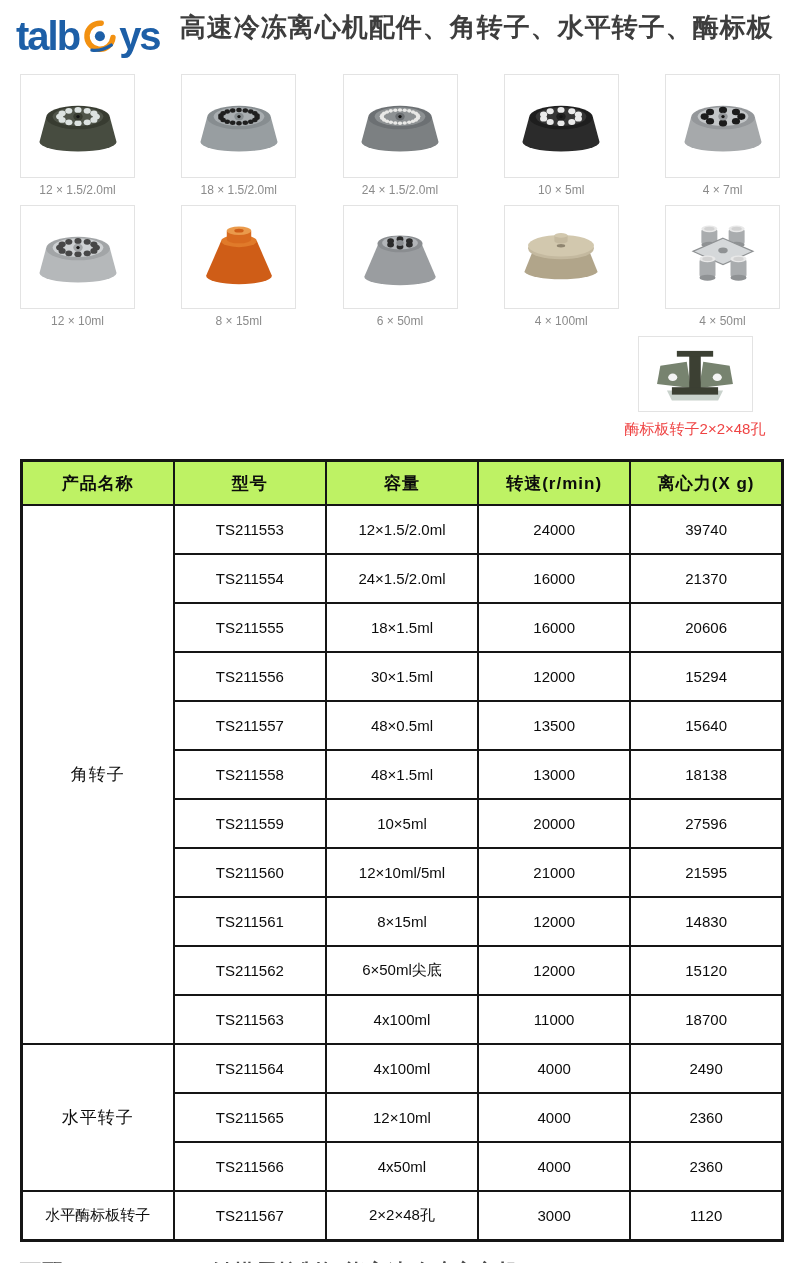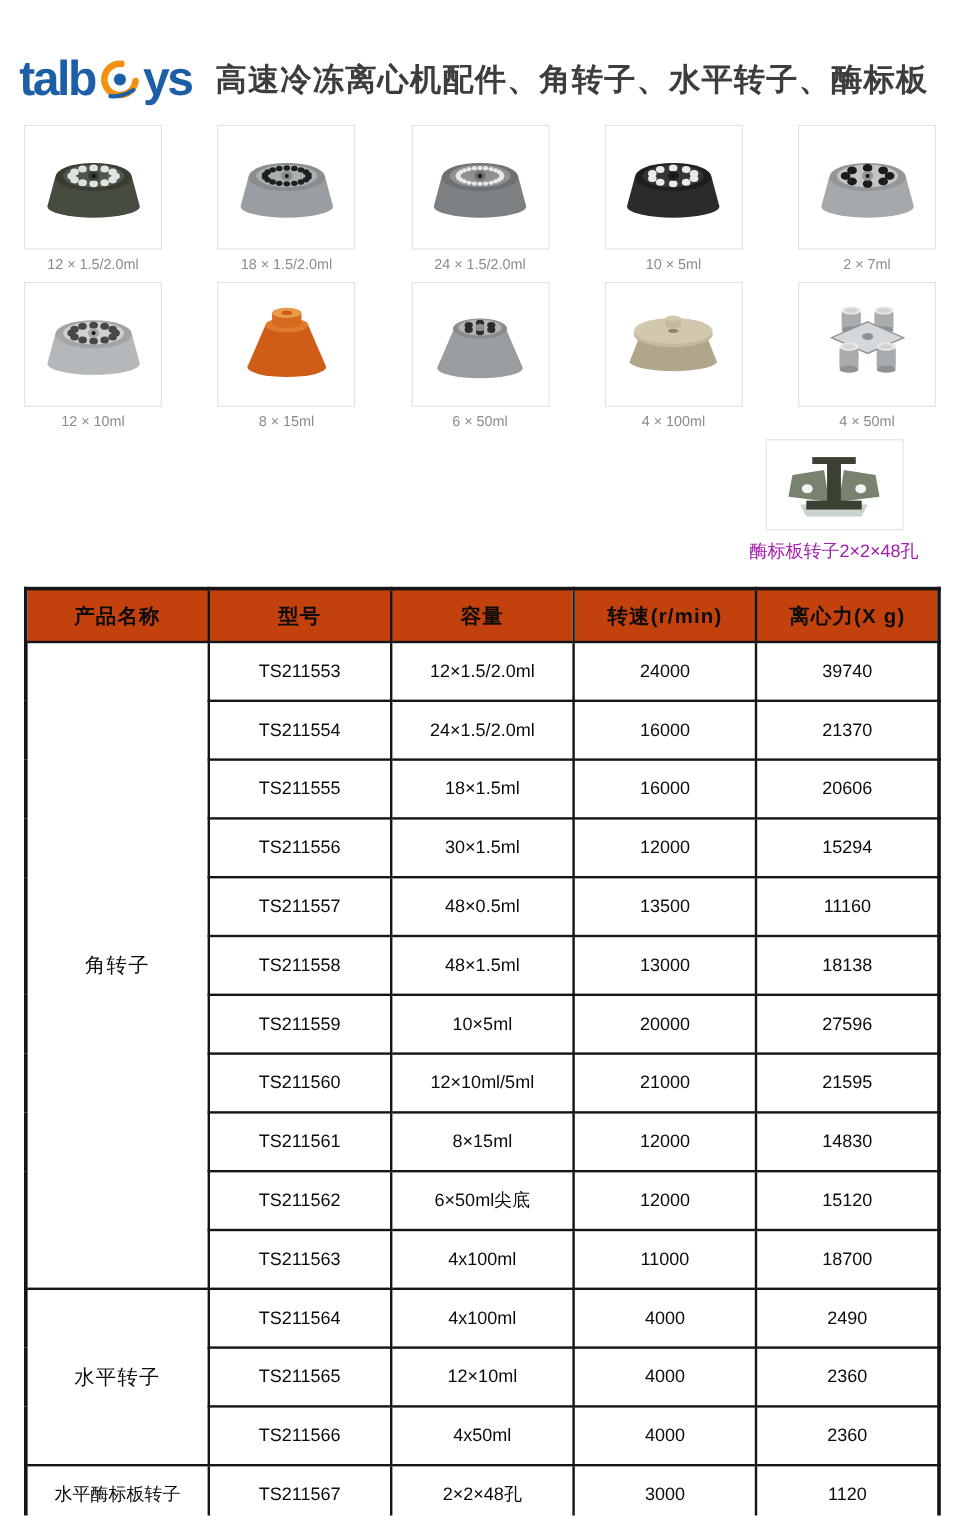--- a/index.html
+++ b/index.html
@@ -1,44 +1,44 @@
 <!DOCTYPE html>
 <html><head>
 <meta charset="utf-8">
 <style>
   html,body{margin:0;padding:0;}
   body{
     width:800px;height:1263px;background:#ffffff;overflow:hidden;
     font-family:"Liberation Sans","DejaVu Sans",sans-serif;color:#111;
   }
   
-  .header{display:flex;align-items:center;padding:10px 0 0 16px;height:52px;margin-top:30px;}
+  .header{display:flex;padding:10px 0 0 16px;height:52px;}
   .logo{display:flex;align-items:center;color:#1d5fa7;font-size:40px;font-weight:700;
         letter-spacing:-2px;line-height:1;}
   .logo .part{transform:scaleY(1.02);}
   .logo .oicon{margin:2px 1px 0 2px;display:inline-flex;}
   .title{margin-left:20px;font-size:26px;font-weight:700;color:#3d3d3d;letter-spacing:1px;}
   
   .grid{display:flex;justify-content:space-between;padding:0 20px;margin-top:12px;}
   .card{width:115px;}
   .imgbox{width:113px;height:102px;border:1px solid #e3e3e3;background:#fff;
           display:flex;align-items:center;justify-content:center;}
   .imgbox svg{width:102px;height:94px;}
   .caption{margin-top:5px;text-align:center;font-size:12px;color:#8b8b8b;white-space:nowrap;}
   .grid.row2{margin-top:8px;}
   
   .extra{width:170px;margin:8px 20px 0 auto;text-align:center;}
   .extra .imgbox{margin:0 auto;height:74px;}
   .extra .imgbox svg{width:104px;height:66px;}
-  .caption2{margin-top:8px;font-size:15px;color:#a21caf;font-weight:400;white-space:nowrap;}
+  .caption2{margin-top:8px;font-size:15px;color:#ef4444;font-weight:400;white-space:nowrap;}
   
   table{border-collapse:collapse;table-layout:fixed;width:764px;margin:20px 0 0 20px;
         border:3px solid #151515;}
   th,td{border:2px solid #151515;text-align:center;vertical-align:middle;overflow:hidden;}
-  th{height:40px;font-size:17px;color:#0c0c0c;background:#c2410c;font-weight:700;letter-spacing:1px;}
+  th{height:40px;font-size:17px;color:#0c0c0c;background:#bef264;font-weight:700;letter-spacing:1px;}
   td{height:45px;font-size:15px;color:#0c0c0c;}
   td.group-cell{font-size:17px;font-weight:400;letter-spacing:1px;}
   td.group-cell.small{font-size:15px;letter-spacing:0;}
   
   .footer{margin:16px 0 0 20px;font-size:21px;font-weight:700;color:#4c4c4c;letter-spacing:1px;}
 </style>
 </head>
 <body>
 
 <div class="header">
@@ -180,21 +180,21 @@
           <ellipse cx="69.5" cy="40.0" rx="4.3" ry="3.53" fill="#1b1b1b"></ellipse>
           <ellipse cx="63.8" cy="44.9" rx="4.3" ry="3.53" fill="#1b1b1b"></ellipse>
           <ellipse cx="50.0" cy="47.0" rx="4.3" ry="3.53" fill="#1b1b1b"></ellipse>
           <ellipse cx="36.2" cy="44.9" rx="4.3" ry="3.53" fill="#1b1b1b"></ellipse>
           <ellipse cx="30.5" cy="40.0" rx="4.3" ry="3.53" fill="#1b1b1b"></ellipse>
           <ellipse cx="36.2" cy="35.1" rx="4.3" ry="3.53" fill="#1b1b1b"></ellipse>
       <ellipse cx="50" cy="40" rx="5" ry="4.2" fill="#94979a"></ellipse>
       <circle cx="50" cy="40" r="1.8" fill="#141414"></circle>
     </svg>
       </div>
-      <div class="caption">2 × 7ml</div>
+      <div class="caption">4 × 7ml</div>
     </div>
   </div>
 <div class="grid row2" id="grid-row2">
     <div class="card">
       <div class="imgbox">
         <svg viewBox="0 0 100 100">
       <path d="M16 41 L9 67 A 41 10 0 0 0 91 67 L84 41 Z" fill="#b5b8ba"></path>
       <ellipse cx="50" cy="41" rx="34" ry="12.5" fill="#a2a5a7"></ellipse>
       <ellipse cx="50" cy="40" rx="27" ry="10" fill="#ced1d3"></ellipse>
       <ellipse cx="50.0" cy="33.0" rx="3.8" ry="3.12" fill="#474747"></ellipse>
@@ -333,21 +333,21 @@
       <tr>
         <td>TS211556</td>
         <td>30×1.5ml</td>
         <td>12000</td>
         <td>15294</td>
       </tr>
       <tr>
         <td>TS211557</td>
         <td>48×0.5ml</td>
         <td>13500</td>
-        <td>11160</td>
+        <td>15640</td>
       </tr>
       <tr>
         <td>TS211558</td>
         <td>48×1.5ml</td>
         <td>13000</td>
         <td>18138</td>
       </tr>
       <tr>
         <td>TS211559</td>
         <td>10×5ml</td>

